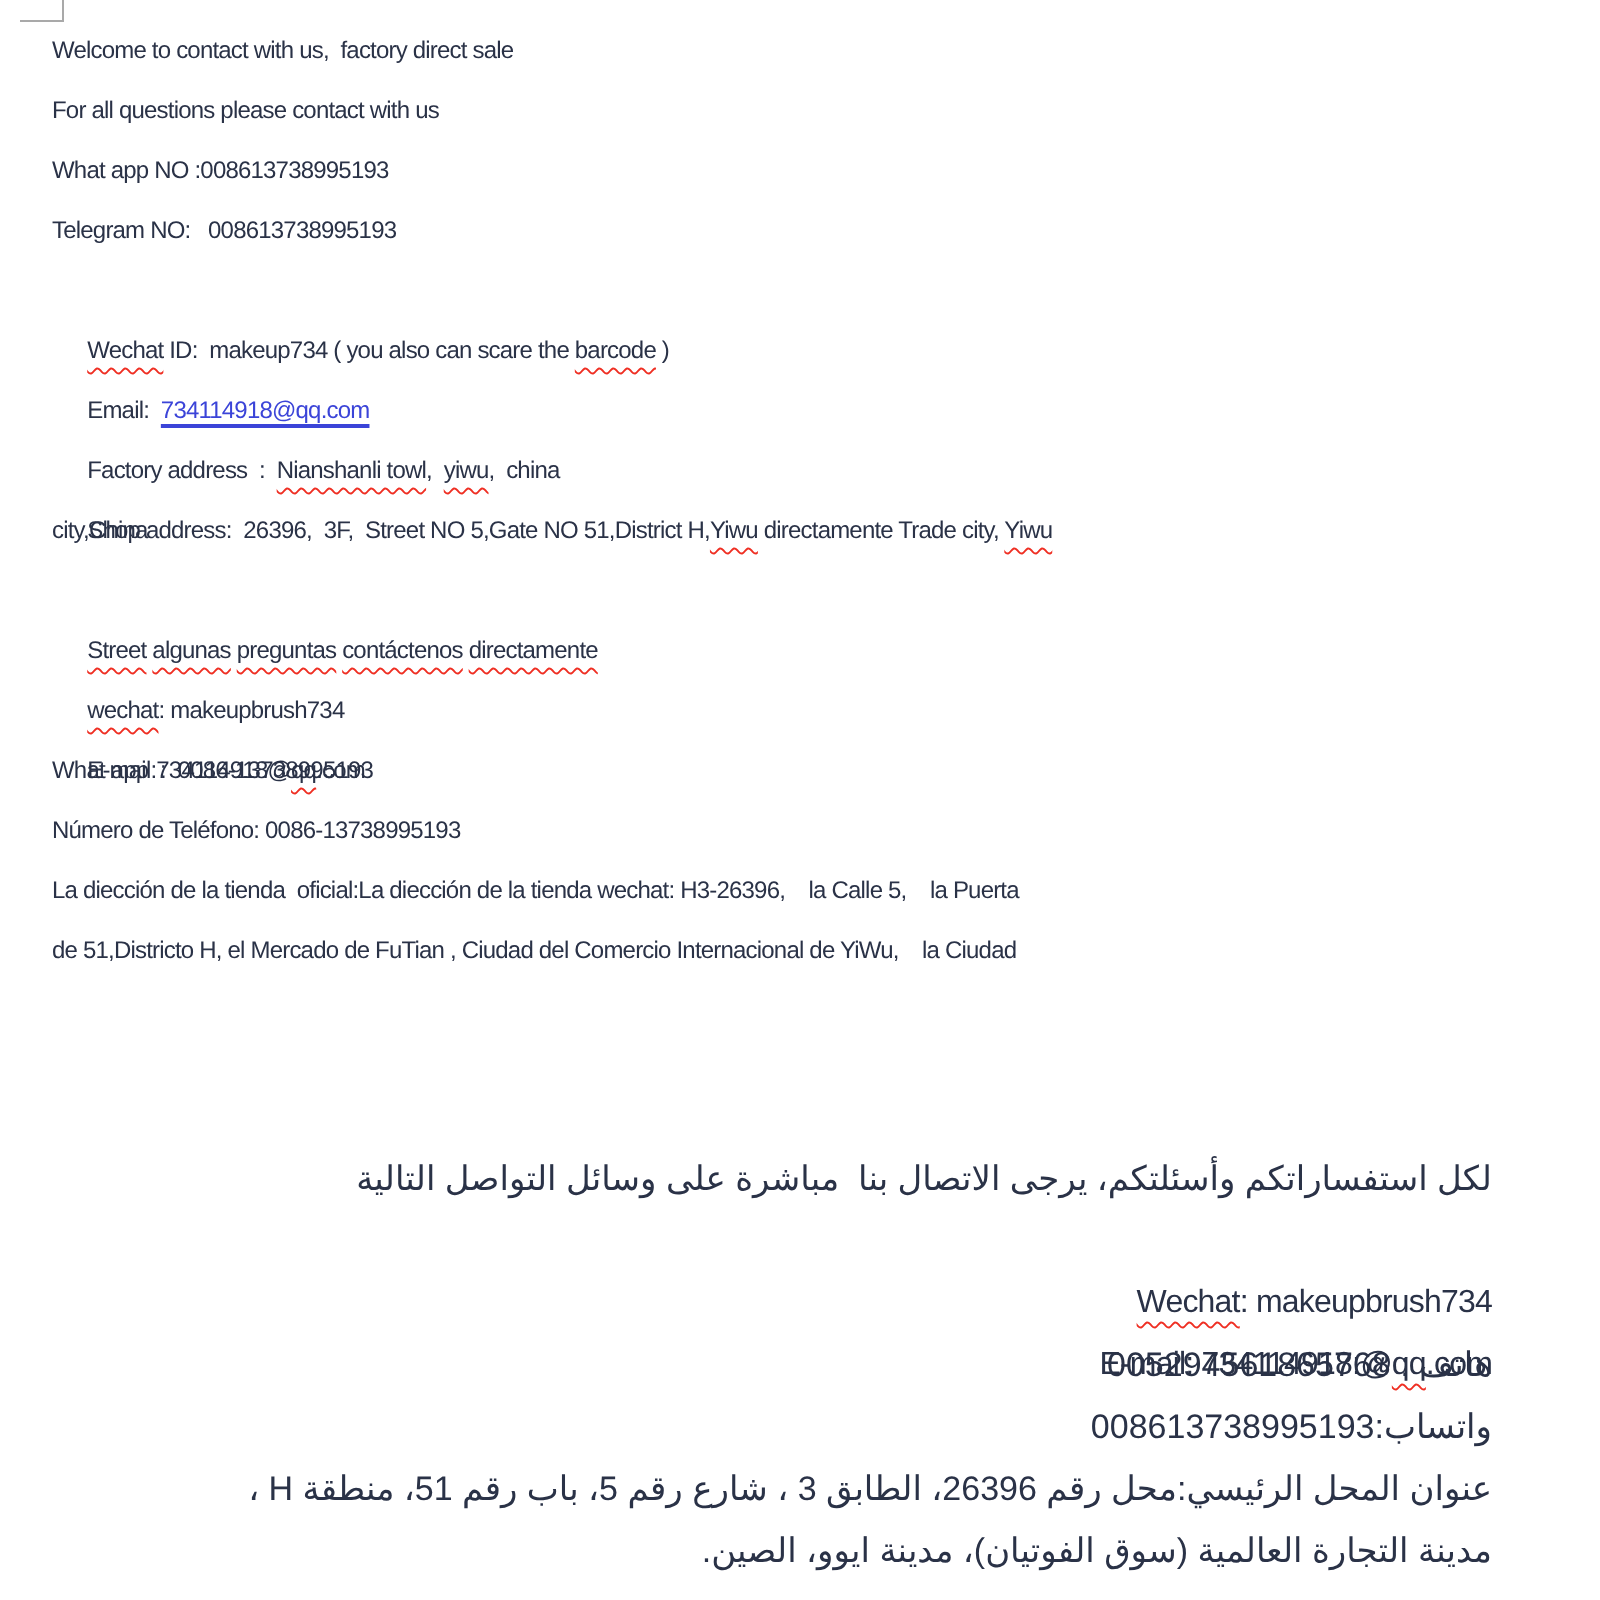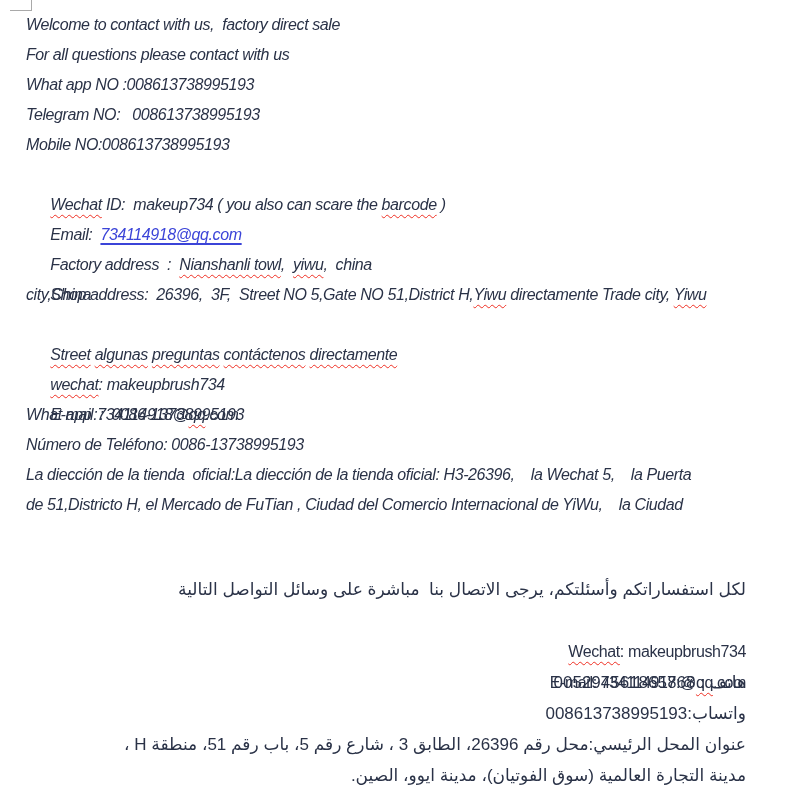--- a/index.html
+++ b/index.html
@@ -9,21 +9,21 @@
   }
   .page { position:relative; width:800px; height:800px; background:#ffffff; }
 
   .corner-mark {
     position:absolute; left:10px; top:0; width:21px; height:10px;
     border-right:1.5px solid #a9a9a9; border-bottom:1.5px solid #a9a9a9;
   }
 
   .en-block {
     position:absolute; left:26px; top:10px; right:6px;
-    font-size:16px; letter-spacing:-0.4px; color:#2a3247;font-style:italic;
+    font-size:12px; letter-spacing:-0.4px; color:#2a3247;
   }
   .en-block .line { height:30px; line-height:30px; white-space:pre; }
 
   .ar-block {
     position:absolute; left:26px; right:54px; top:574px;
     text-align:right; font-size:17px; color:#2a3247;
   }
   .ar-block .line { height:31px; line-height:31px; white-space:pre; }
   .ar-block .line.latin { font-size:16px; letter-spacing:-0.4px; }
 
@@ -51,21 +51,20 @@
 
 <div class="page">
 
   <div class="corner-mark"></div>
 
   <div class="en-block">
     <div class="line"><span class="seg">Welcome to contact with us,  factory direct sale</span></div>
     <div class="line"><span class="seg">For all questions please contact with us</span></div>
     <div class="line"><span class="seg">What app NO :008613738995193</span></div>
     <div class="line"><span class="seg">Telegram NO:   008613738995193</span></div>
-    <div class="line"><span class="seg">Mobile NO:008613738995193</span></div>
     <div class="line">
       <span class="seg misspelled">Wechat</span><span class="seg"> ID:  makeup734 ( you also can scare the </span><span class="seg misspelled">barcode</span><span class="seg"> )</span>
     </div>
     <div class="line">
       <span class="seg">Email:  </span><span class="seg email-link">734114918@qq.com</span>
     </div>
     <div class="line">
       <span class="seg">Factory address  :  </span><span class="seg misspelled">Nianshanli towl</span><span class="seg">,  </span><span class="seg misspelled">yiwu</span><span class="seg">,  china</span>
     </div>
     <div class="line">
@@ -76,21 +75,21 @@
       <span class="seg misspelled">Street</span><span class="seg"> </span><span class="seg misspelled">algunas</span><span class="seg"> </span><span class="seg misspelled">preguntas</span><span class="seg"> </span><span class="seg misspelled">contáctenos</span><span class="seg"> </span><span class="seg misspelled">directamente</span>
     </div>
     <div class="line">
       <span class="seg misspelled">wechat</span><span class="seg">: makeupbrush734</span>
     </div>
     <div class="line">
       <span class="seg">E-mail:734114918@</span><span class="seg misspelled">qq</span><span class="seg">.com</span>
     </div>
     <div class="line"><span class="seg">What app  :  0086-13738995193</span></div>
     <div class="line"><span class="seg">Número de Teléfono: 0086-13738995193</span></div>
-    <div class="line"><span class="seg">La diección de la tienda  oficial:La diección de la tienda oficial: H3-26396,    la Wechat 5,    la Puerta</span></div>
+    <div class="line"><span class="seg">La diección de la tienda  oficial:La diección de la tienda wechat: H3-26396,    la Calle 5,    la Puerta</span></div>
     <div class="line"><span class="seg">de 51,Districto H, el Mercado de FuTian , Ciudad del Comercio Internacional de YiWu,    la Ciudad</span></div>
   </div>
 
   <div class="ar-block">
     <div class="line" dir="rtl"><span class="seg">لكل استفساراتكم وأسئلتكم، يرجى الاتصال بنا  مباشرة على وسائل التواصل التالية</span></div>
     <div class="line latin" dir="ltr">
       <span class="seg misspelled">Wechat</span><span class="seg">: makeupbrush734</span>
     </div>
     <div class="line latin" dir="ltr">
       <span class="seg">E-mail: 734114918:@</span><span class="seg misspelled">qq</span><span class="seg">.com</span>

